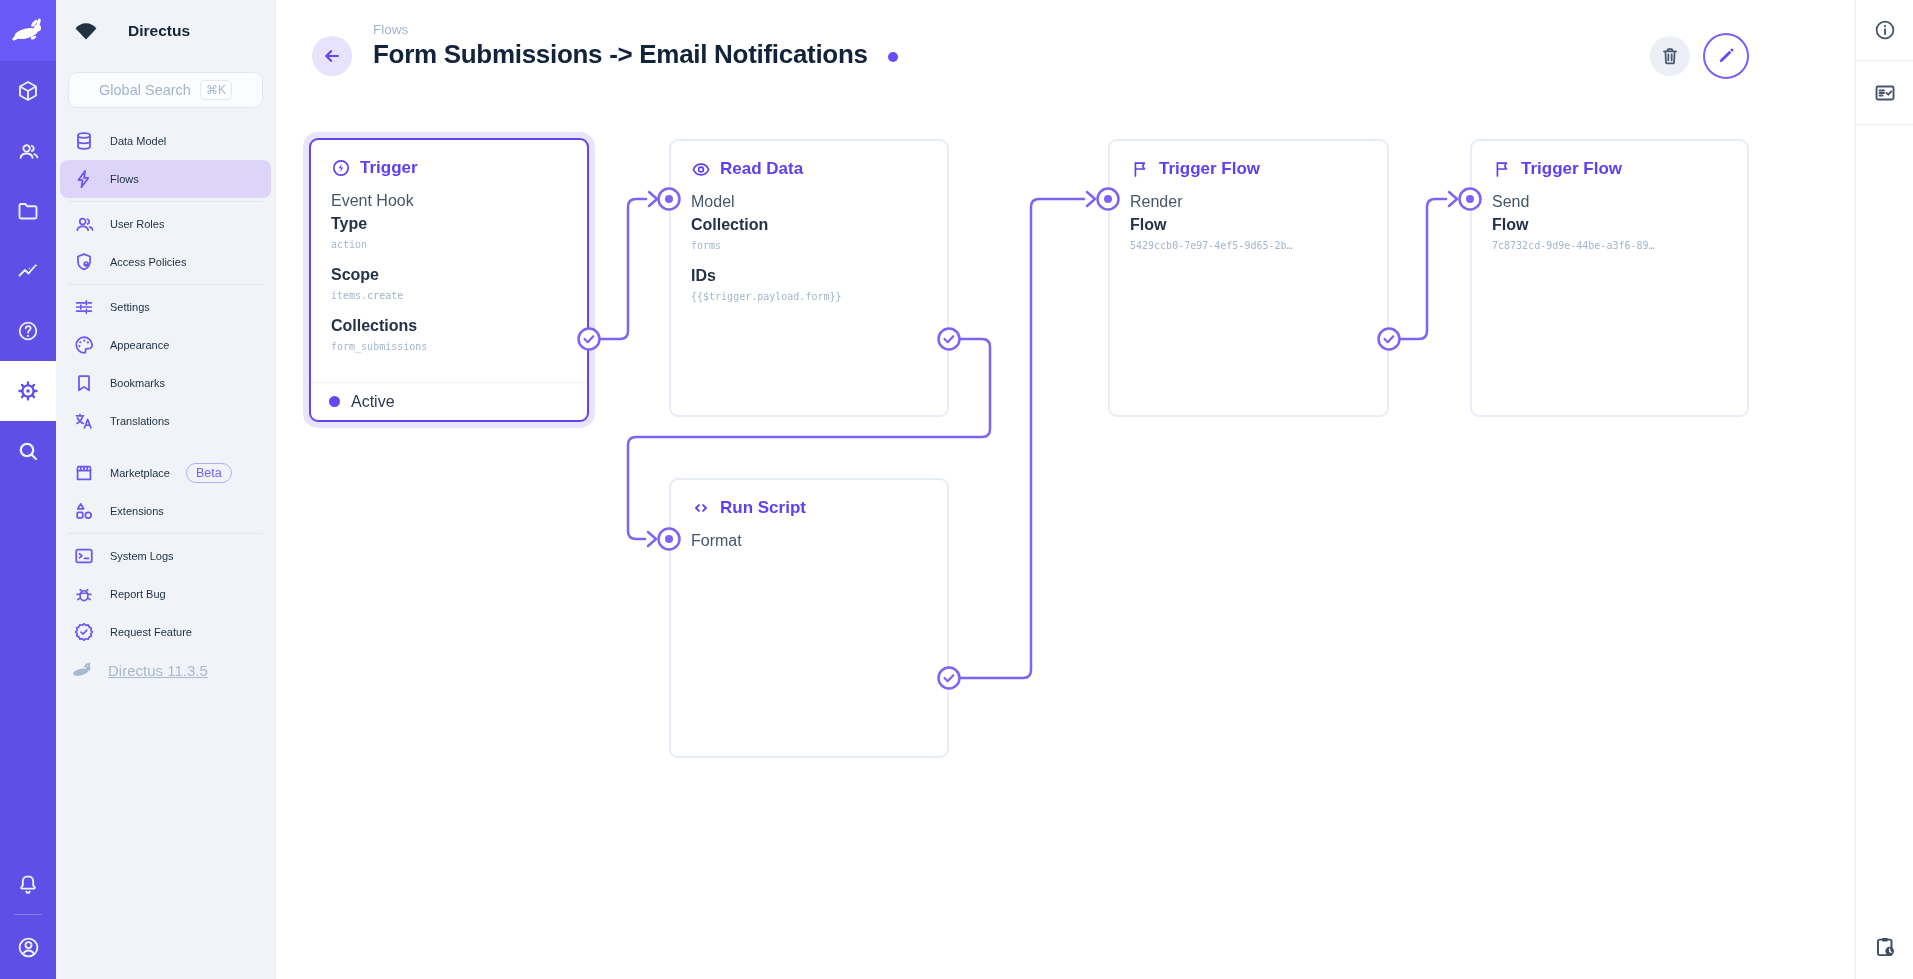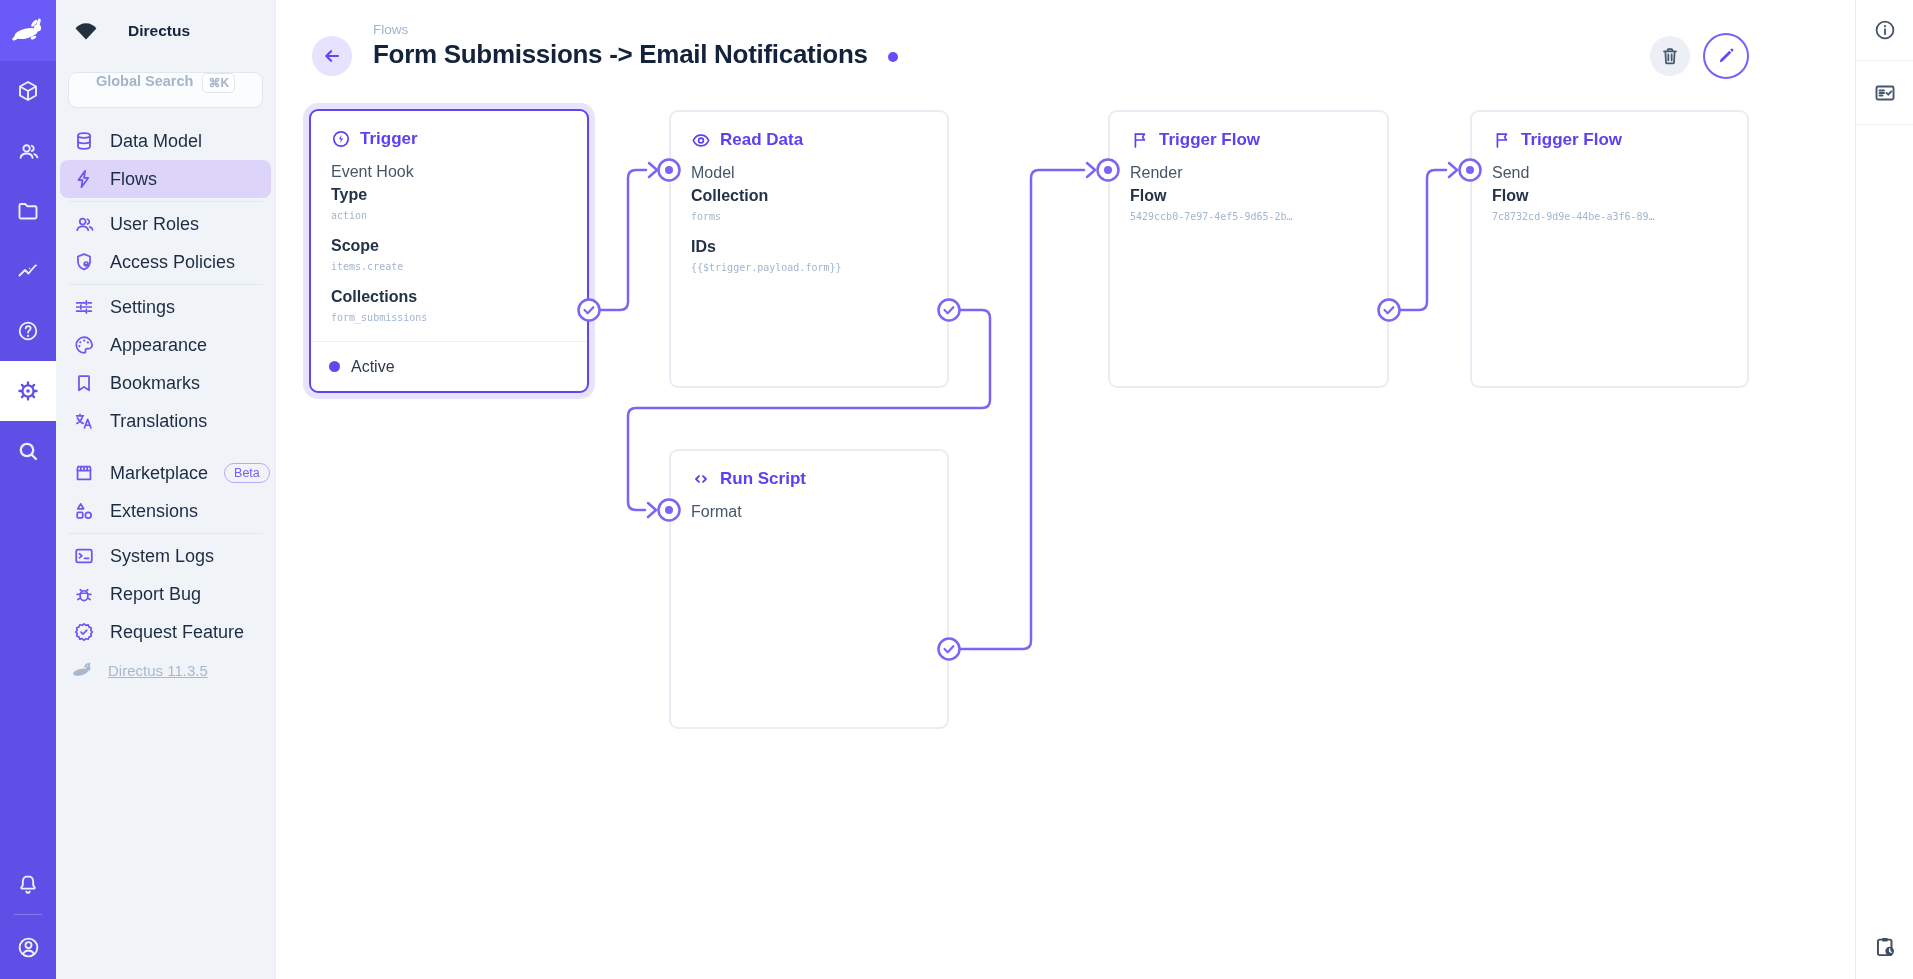--- a/index.html
+++ b/index.html
@@ -17,58 +17,58 @@
   .mod-btn { width:56px; height:60px; display:flex; align-items:center; justify-content:center; color:#efeefb; cursor:pointer; }
   .mod-btn.active { background:#ffffff; color:#5e50e6; }
   .mod-spacer { flex:1; }
   .mod-divider { height:1px; background:rgba(255,255,255,.25); margin:0 14px; }
 
   
   .nav-sidebar { width:220px; flex:0 0 220px; background:#f0f4f9; height:100%; position:relative; border-right:1px solid #e9edf3; }
   .project-row { height:62px; display:flex; align-items:center; gap:28px; padding:0 0 0 16px; }
   .project-row .pname { font-weight:700; font-size:15.5px; color:#16243a; }
   .search-box { margin:10px 12px 0 12px; height:36px; background:#fbfcfe; border:1px solid #e0e7ef; border-radius:9px;
-    display:flex; align-items:flex-start; justify-content:center; gap:9px; color:#a2b5cd; font-size:14.5px; cursor:text;font-weight:bold; }
+    display:flex; align-items:center; justify-content:center; gap:9px; color:#a2b5cd; font-size:14.5px; cursor:text; }
   .kbd { border:1px solid #e0e7ef; border-radius:5px; font-size:12px; padding:2px 5px; color:#a2b5cd; background:#fff; }
   .nav-list { margin-top:14px; }
   .nav-item { height:38px; margin:0 4px; border-radius:8px; display:flex; align-items:center; gap:15px; padding:0 0 0 13px; cursor:pointer; }
   .nav-item .nicon { width:22px; height:22px; color:#6e56f0; flex:0 0 22px; display:flex; align-items:center; justify-content:center; }
-  .nav-item .nlabel { font-size:18px; color:#1d2c43; }
+  .nav-item .nlabel { font-size:11px; color:#1d2c43; }
   .nav-item.active { background:#dcd5f9; }
   .nav-divider { height:1px; background:#e2e8f0; margin:3px 12px; }
   .nav-gap { height:14px; }
   .badge-beta { margin-left:1px; font-size:12.5px; color:#7a5cf6; border:1.5px solid #b9a8f9; border-radius:12px; padding:2px 9px; }
   .version-row { height:38px; display:flex; align-items:center; gap:14px; padding-left:14px; color:#a9b8cc; font-size:15px;text-decoration:underline; }
 
   
   .content { position:relative; flex:1; height:100%; background:#ffffff; }
   .hdr-back { position:absolute; left:36px; top:36px; width:40px; height:40px; border-radius:50%; background:#e7e2fd; color:#6246f2;
     display:flex; align-items:center; justify-content:center; cursor:pointer; }
   .hdr-text { position:absolute; left:97px; top:22px; }
   .hdr-breadcrumb { font-size:13.5px; color:#a2b5cd; }
   .hdr-title-row { display:flex; align-items:center; gap:20px; margin-top:2px; }
   .hdr-title { font-size:26px; font-weight:700; color:#13233b; letter-spacing:-.3px; }
   .title-dot { width:10px; height:10px; border-radius:50%; background:#6a4bff; margin-top:4px; }
   .hdr-actions { position:absolute; right:106px; top:33px; display:flex; align-items:center; gap:13px; }
   .btn-circle { width:40px; height:40px; border-radius:50%; background:#eceff5; color:#47586e; display:flex; align-items:center; justify-content:center; cursor:pointer; }
   .btn-edit { width:46px; height:46px; border-radius:50%; background:#fff; border:2px solid #7d5ff6; color:#6b46f7; display:flex; align-items:center; justify-content:center; cursor:pointer; }
 
   
-  .canvas { position:absolute; inset:0; }
+  .canvas { position:absolute; inset:0;margin-top:29px; }
   .wires { position:absolute; inset:0; pointer-events:none; z-index:5; }
   .node { position:absolute; background:#fff; border:2px solid #e7edf4; border-radius:9px; padding:16px 20px 0 20px; z-index:2; cursor:pointer; }
   .node.trigger { border-color:#6344f2; box-shadow:0 0 0 6px rgba(101,74,248,.15); }
   .node-header { display:flex; align-items:center; gap:9px; height:24px; color:#5c41f2; font-weight:700; font-size:17px; }
   .node-header .hicon { width:20px; height:20px; display:flex; align-items:center; justify-content:center; }
   .node-name { margin-top:10px; font-size:16px; line-height:21px; color:#46566a; }
   .fgroup { margin-top:9px; }
   .fgroup.first { margin-top:2px; }
   .flabel { font-size:16px; line-height:21px; font-weight:700; color:#243247; }
   .fvalue { font-family:"DejaVu Sans Mono", monospace; font-size:10px; line-height:21px; color:#a2b5cd; }
-  .node-status { position:absolute; left:0; right:0; bottom:0; height:50px; border-top:1px solid #eef1f6;
+  .node-status { position:absolute; left:0; right:0; bottom:0; height:38px; border-top:1px solid #eef1f6;
     display:flex; align-items:center; gap:11px; padding:0 18px; font-size:16px; color:#2c3a4d; }
   .status-dot { width:11px; height:11px; border-radius:50%; background:#6247f3; }
 
   
   .right-bar { width:58px; flex:0 0 58px; background:#fff; border-left:1px solid #e9edf2; display:flex; flex-direction:column; align-items:stretch; }
   .rb-btn { height:60px; display:flex; align-items:center; justify-content:center; color:#45566c; cursor:pointer; }
   .rb-divider { height:1px; background:#eef1f6; }
   .rb-spacer { flex:1; }
   .rb-bottom { height:64px; display:flex; align-items:center; justify-content:center; color:#3f4f63; cursor:pointer; }
 

